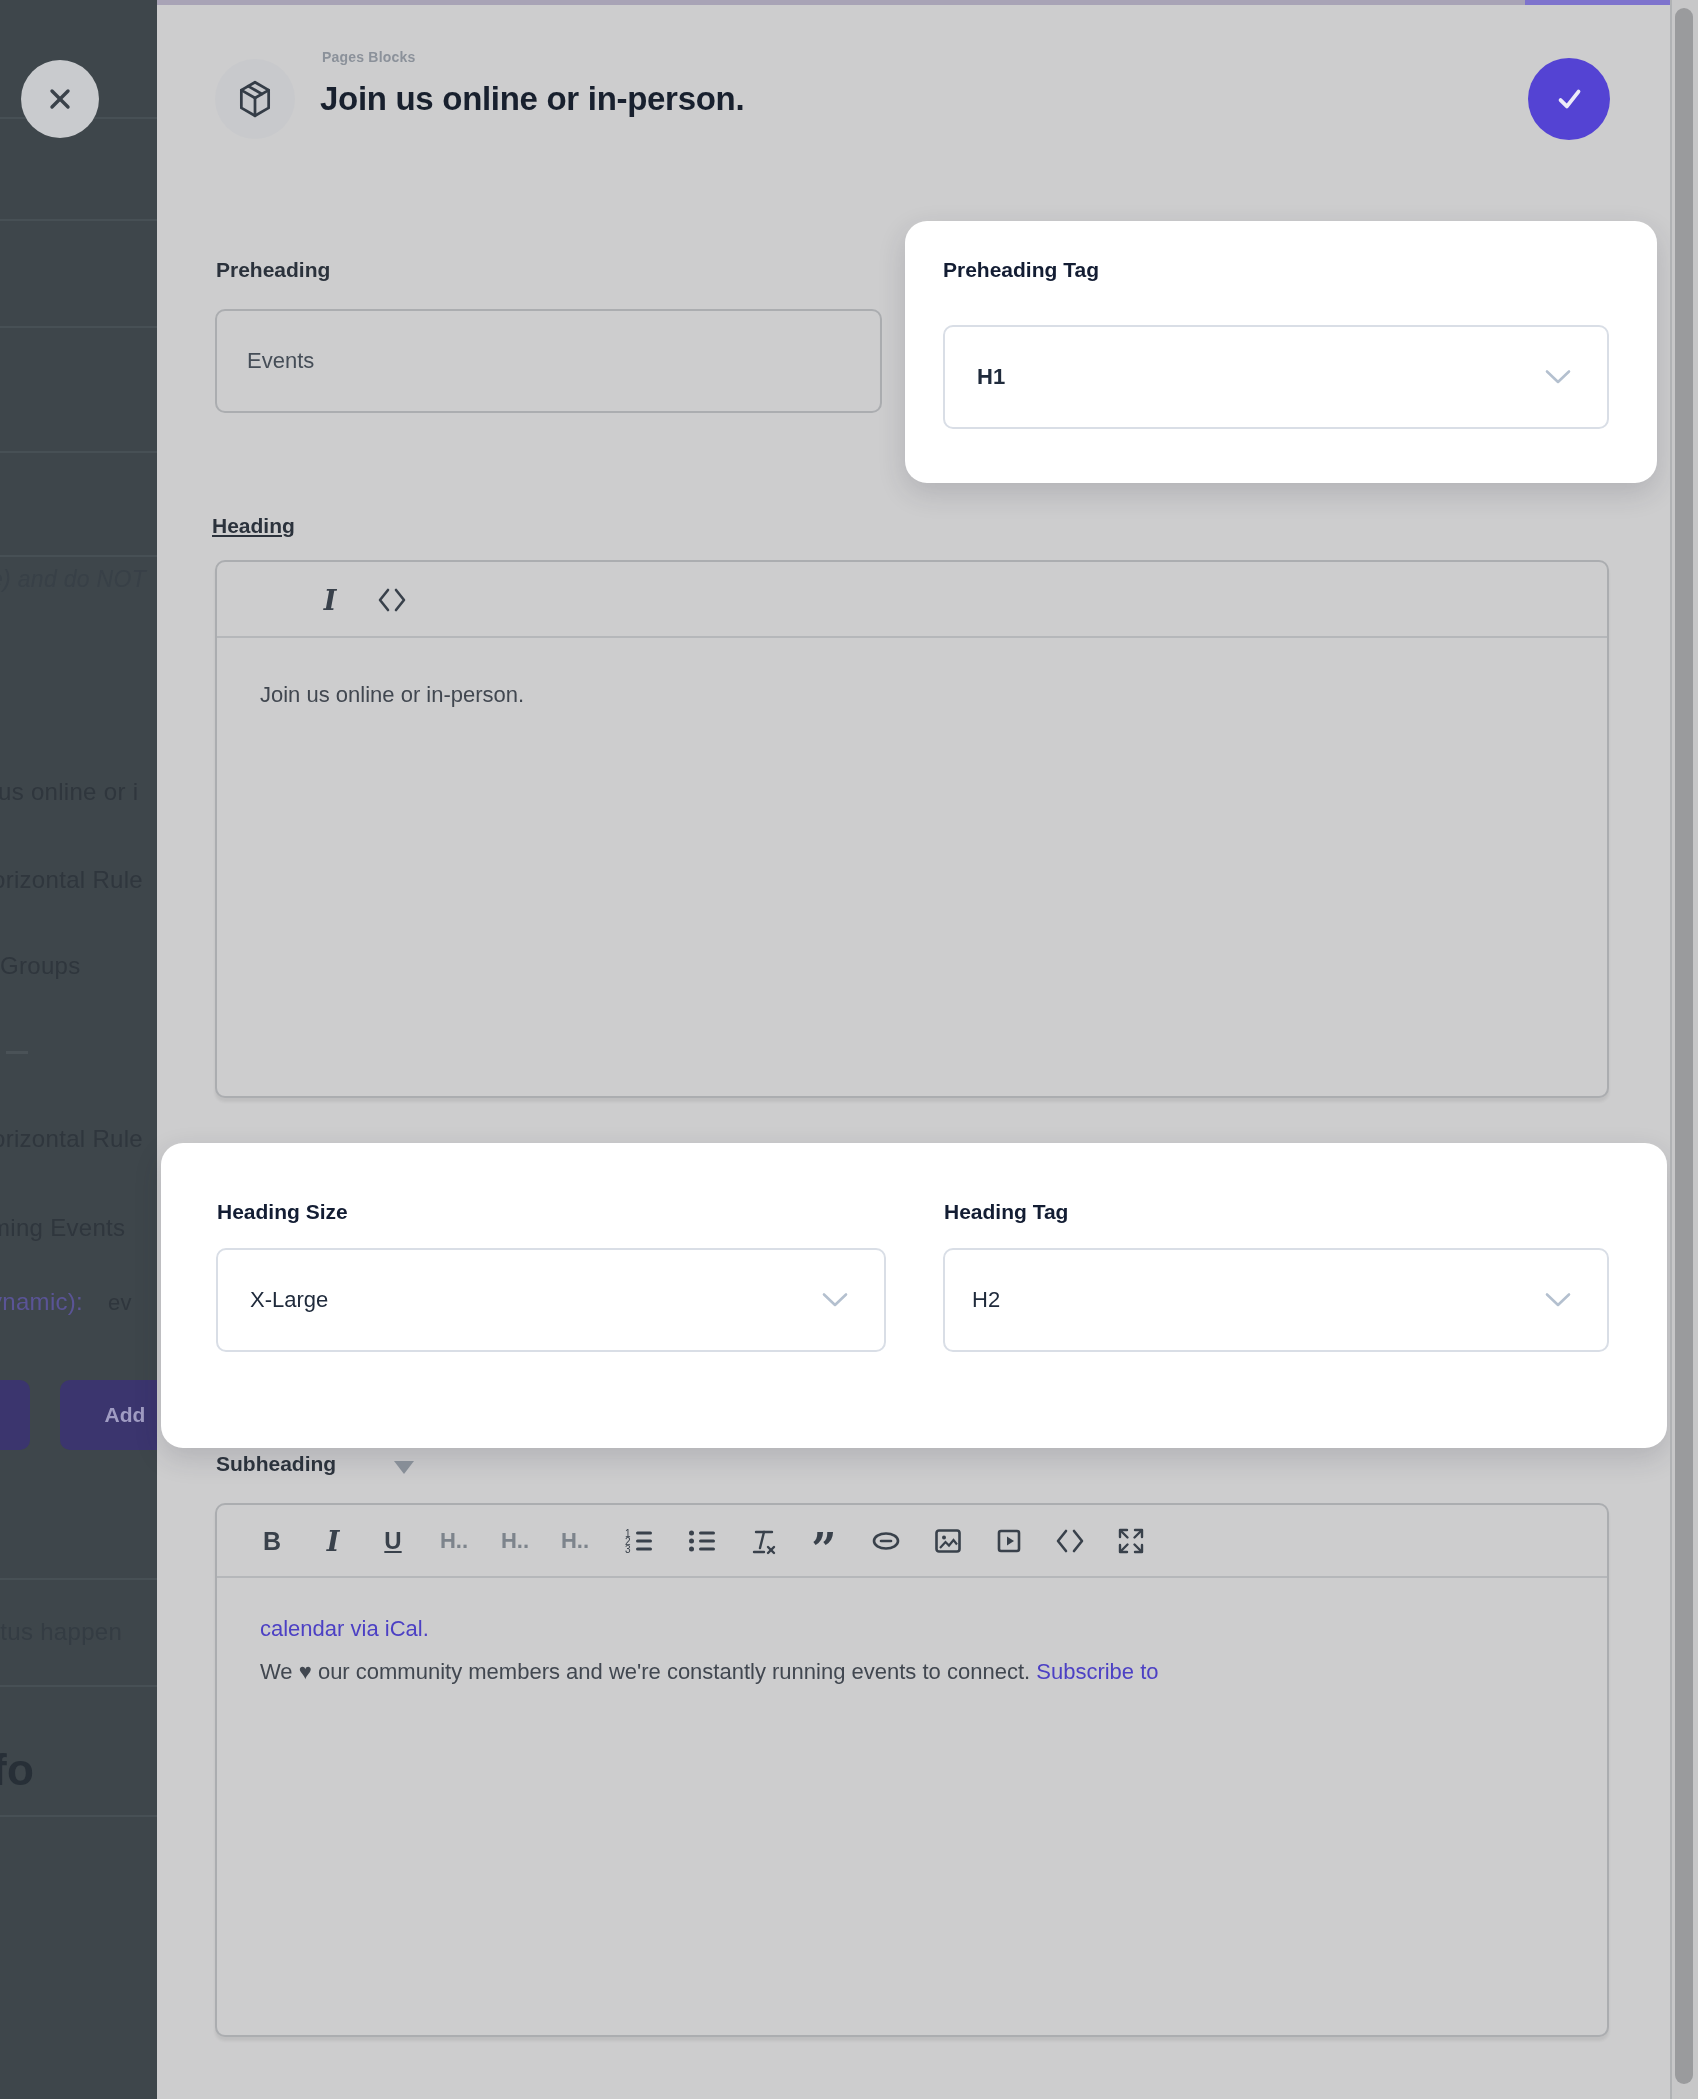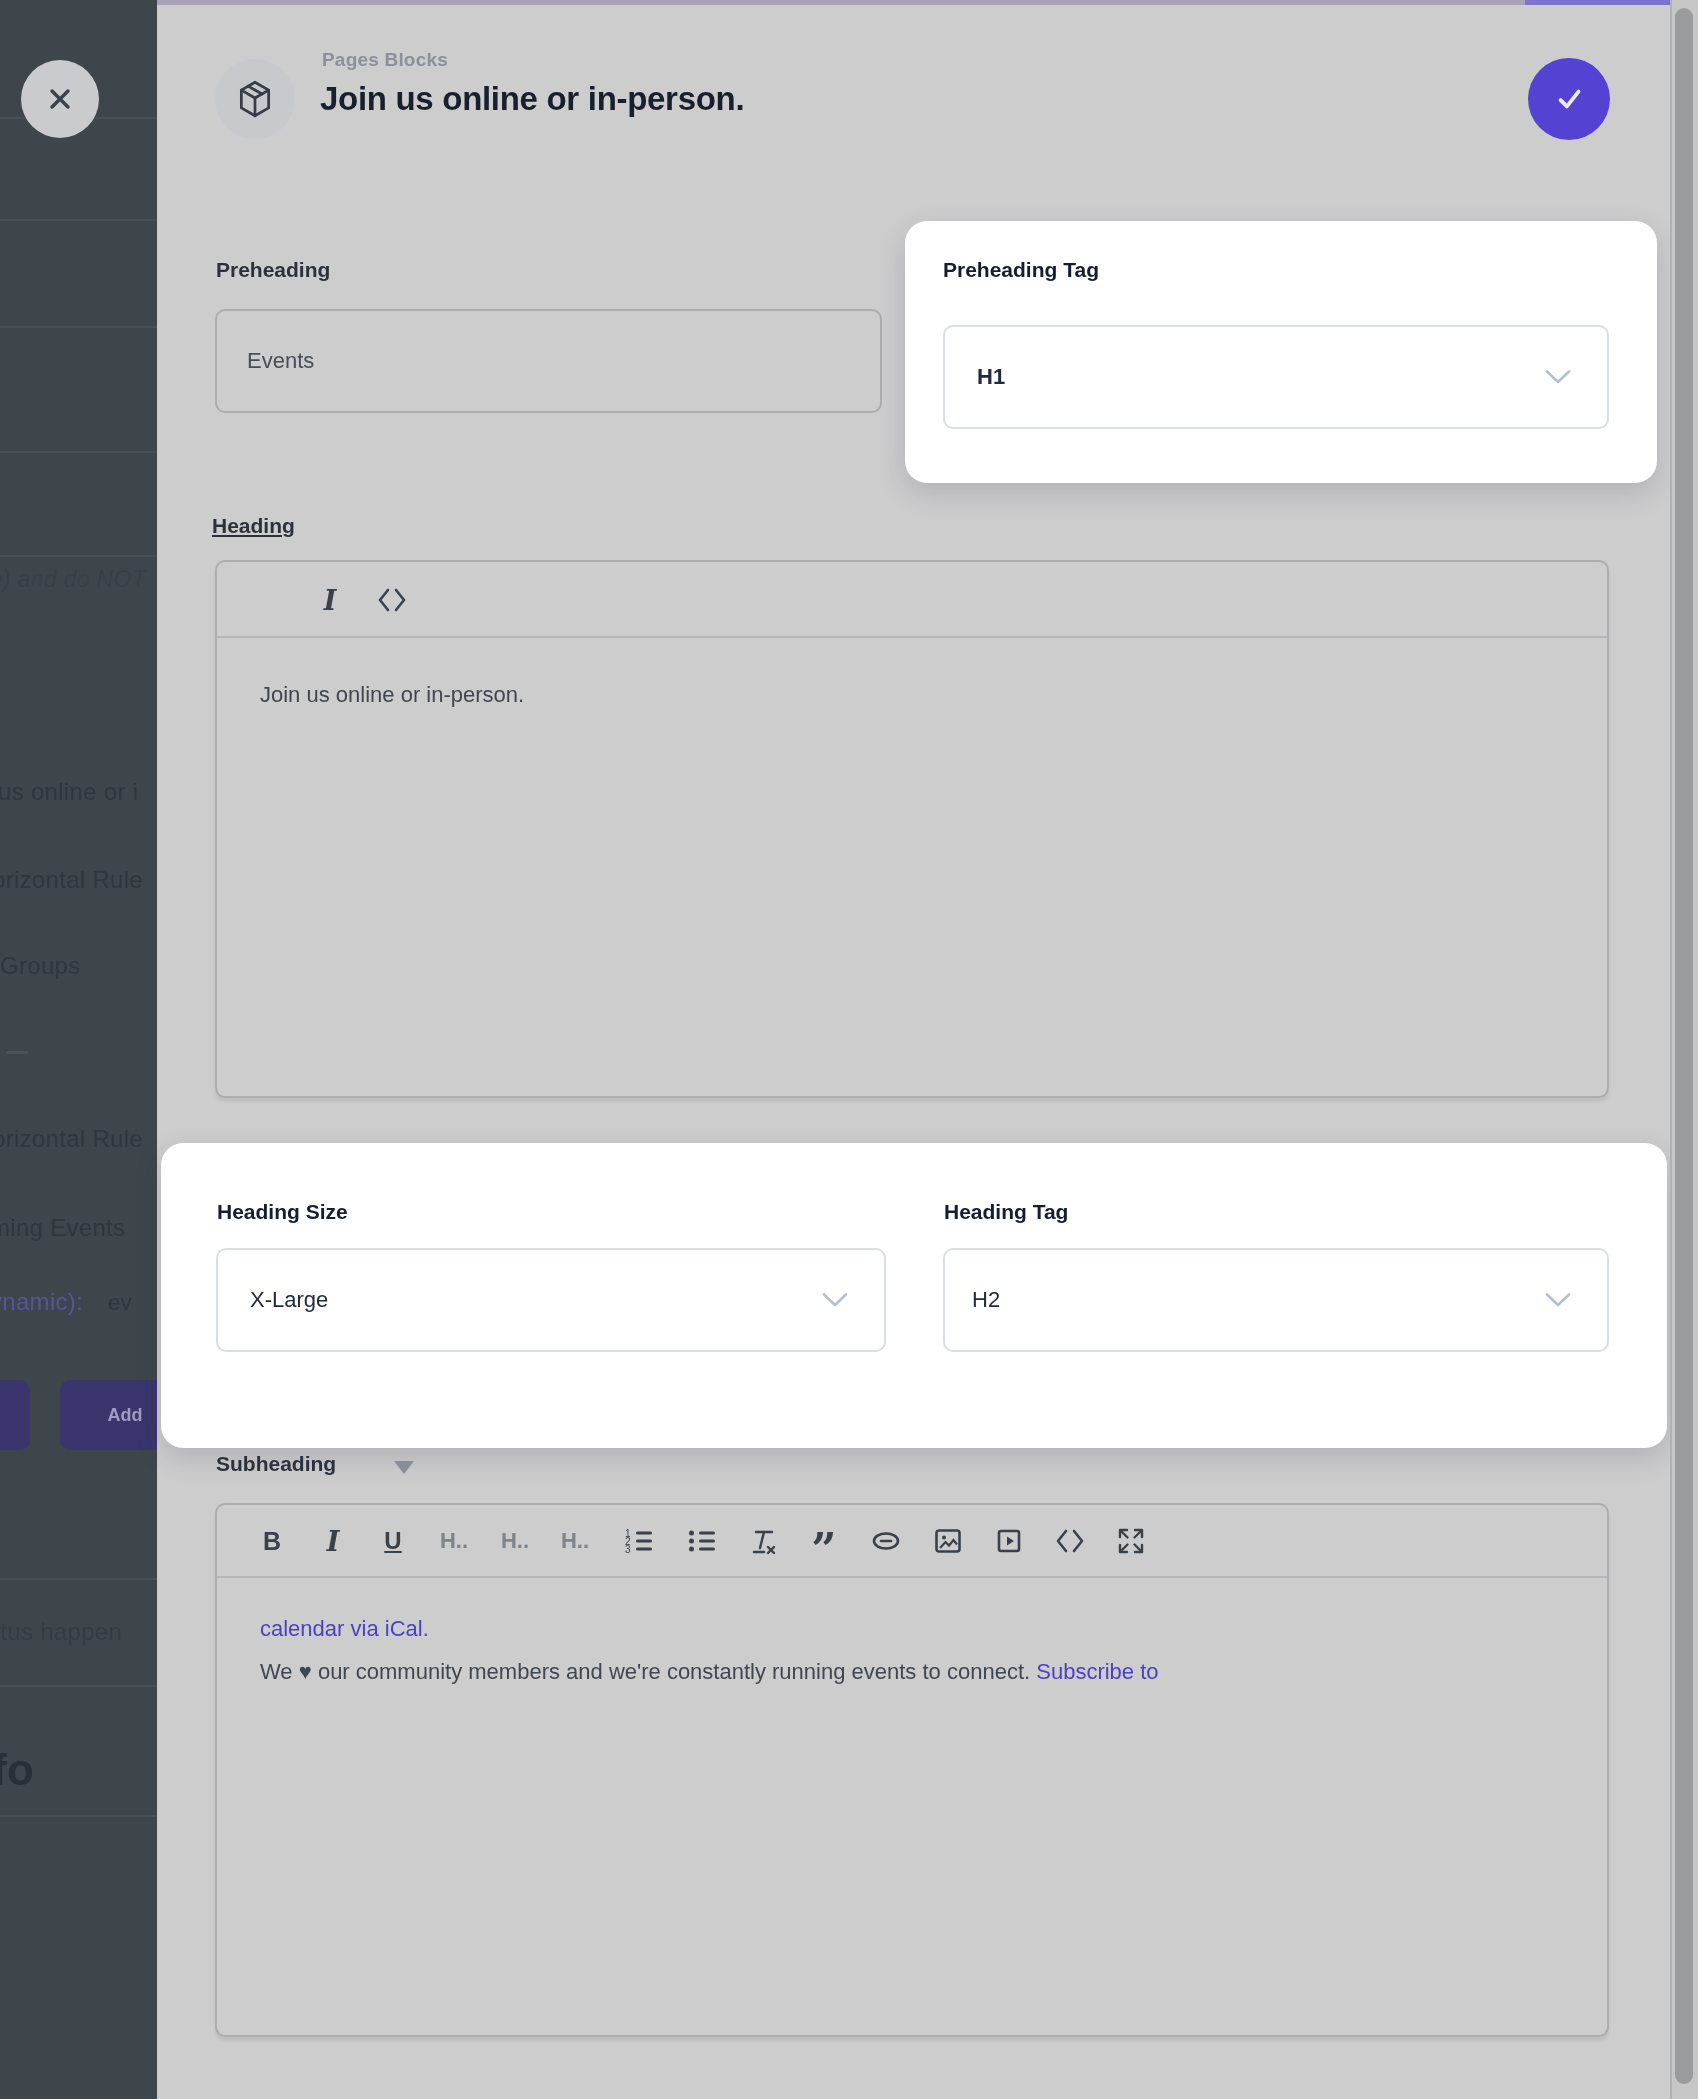--- a/index.html
+++ b/index.html
@@ -12,21 +12,21 @@
 
   
   .sidebar{left:0;top:0;width:157px;height:2099px;background:#3e464b;overflow:hidden;}
   .sb-divider{left:0;width:157px;height:2px;background:#475055;}
   .sb-frag{white-space:nowrap;font-size:24px;color:#2f363d;letter-spacing:.3px;}
   .sb-btn{height:70px;border-radius:10px;background:#3b356e;display:flex;align-items:center;justify-content:center;}
   .close-btn{left:21px;top:60px;width:78px;height:78px;border-radius:50%;background:#c9cbce;display:flex;align-items:center;justify-content:center;cursor:pointer;}
 
   
   .modal{left:157px;top:5px;width:1541px;height:2094px;background:#cdcdce;border-top-left-radius:14px;}
-  .kicker{font-size:19px;font-weight:700;color:#8b919a;letter-spacing:.2px;}
+  .kicker{font-size:14px;font-weight:700;color:#8b919a;letter-spacing:.2px;}
   .title{font-size:33px;font-weight:700;color:#18202e;letter-spacing:-.3px;}
   .icon-circle{width:80px;height:80px;border-radius:50%;background:#c8c9cc;display:flex;align-items:center;justify-content:center;}
   .check-btn{width:82px;height:82px;border-radius:50%;background:#5443d3;display:flex;align-items:center;justify-content:center;cursor:pointer;}
 
   .field-label{font-size:21px;font-weight:700;color:#2b323c;}
   .card-label{color:#131d33;}
   .dim-input{border:2px solid #abadb0;border-radius:10px;background:transparent;display:flex;align-items:center;padding-left:30px;font-size:22px;color:#454d57;}
   .card{background:#ffffff;border-radius:22px;box-shadow:0 10px 28px rgba(35,38,58,.16);}
   .select{border:2px solid #d9dee6;border-radius:10px;background:#fff;display:flex;align-items:center;padding-left:32px;font-size:22px;color:#202b3c;cursor:pointer;}
   .chev{position:absolute;right:36px;top:50%;transform:translateY(-50%);line-height:0;}
@@ -73,21 +73,21 @@
     <div class="abs sb-frag" style="left:0px;top:952px;">Groups</div>
     <div class="abs sb-frag" style="left:-8px;top:1125px;">orizontal Rule</div>
     <div class="abs sb-frag" style="left:-10px;top:1214px;">ming Events</div>
     <div class="abs sb-frag" style="left:-10px;top:1288px;color:#5a5496;">ynamic):</div>
     <div class="abs sb-frag" style="left:108px;top:1290px;font-size:22px;">ev</div>
     <div class="abs sb-frag" style="left:-12px;top:1618px;color:#343c43;">ctus happen</div>
     <div class="abs sb-frag" style="left:-8px;top:1745px;font-size:44px;font-weight:700;color:#272f37;">fo</div>
 
     <div class="abs sb-btn" style="left:-22px;top:1380px;width:52px;"></div>
     <div class="abs sb-btn" style="left:60px;top:1380px;width:130px;">
-      <span style="font-size:18px;font-weight:700;color:#a09cc3;">Add</span>
+      <span style="font-size:21px;font-weight:700;color:#a09cc3;">Add</span>
     </div>
 
     <div class="abs close-btn">
       <span style="line-height:0;">
         <svg width="30" height="30" viewBox="0 0 30 30">
             <g stroke="#3a424a" stroke-width="3.4" stroke-linecap="round">
               <line x1="7" y1="7" x2="23" y2="23"></line>
               <line x1="23" y1="7" x2="7" y2="23"></line>
             </g>
           </svg>

